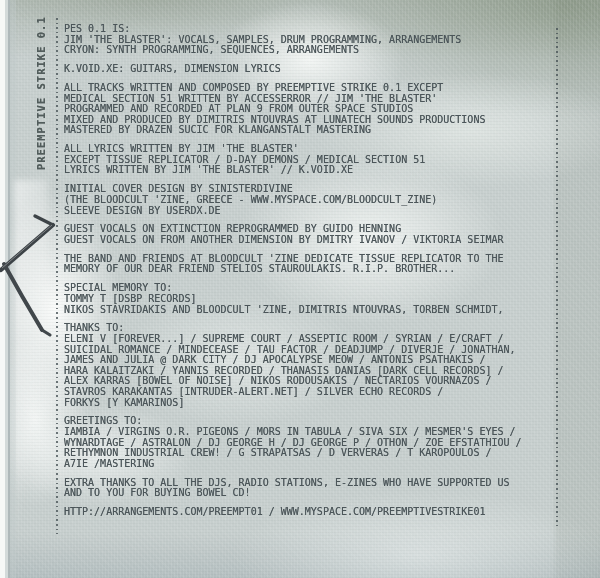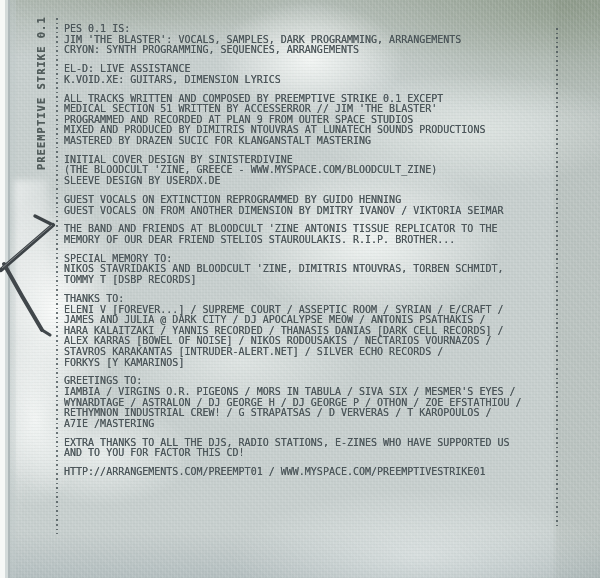--- a/index.html
+++ b/index.html
@@ -87,69 +87,74 @@
     <path d="M1 58 L53 13" stroke="#3d4347" stroke-width="4.2" fill="none" stroke-linecap="round"></path>
     <path d="M53 13 L35 4" stroke="#3d4347" stroke-width="3.4" fill="none" stroke-linecap="round"></path>
     <path d="M4 52 L22 84 L42 118" stroke="#41474b" stroke-width="4" fill="none" stroke-linecap="round" stroke-linejoin="round"></path>
     <path d="M42 118 L50 123" stroke="#41474b" stroke-width="3.2" fill="none" stroke-linecap="round"></path>
     <path d="M2 56 L52 13" stroke="rgba(255,255,255,.35)" stroke-width="1" fill="none"></path>
   </svg>
 
   <div class="credits">
       <div class="section">
         <div class="line">PES 0.1 IS:</div>
-        <div class="line">JIM 'THE BLASTER': VOCALS, SAMPLES, DARK PROGRAMMING, ARRANGEMENTS</div>
+        <div class="line">JIM 'THE BLASTER': VOCALS, SAMPLES, DRUM PROGRAMMING, ARRANGEMENTS</div>
         <div class="line">CRYON: SYNTH PROGRAMMING, SEQUENCES, ARRANGEMENTS</div>
       </div>
       <div class="section">
-        <div class="line">EL-D: LIVE ASSISTANCE</div>
         <div class="line">K.VOID.XE: GUITARS, DIMENSION LYRICS</div>
       </div>
       <div class="section">
         <div class="line">ALL TRACKS WRITTEN AND COMPOSED BY PREEMPTIVE STRIKE 0.1 EXCEPT</div>
         <div class="line">MEDICAL SECTION 51 WRITTEN BY ACCESSERROR // JIM 'THE BLASTER'</div>
         <div class="line">PROGRAMMED AND RECORDED AT PLAN 9 FROM OUTER SPACE STUDIOS</div>
         <div class="line">MIXED AND PRODUCED BY DIMITRIS NTOUVRAS AT LUNATECH SOUNDS PRODUCTIONS</div>
         <div class="line">MASTERED BY DRAZEN SUCIC FOR KLANGANSTALT MASTERING</div>
+      </div>
+      <div class="section">
+        <div class="line">ALL LYRICS WRITTEN BY JIM 'THE BLASTER'</div>
+        <div class="line">EXCEPT TISSUE REPLICATOR / D-DAY DEMONS / MEDICAL SECTION 51</div>
+        <div class="line">LYRICS WRITTEN BY JIM 'THE BLASTER' // K.VOID.XE</div>
       </div>
       <div class="section">
         <div class="line">INITIAL COVER DESIGN BY SINISTERDIVINE</div>
         <div class="line">(THE BLOODCULT 'ZINE, GREECE - WWW.MYSPACE.COM/BLOODCULT_ZINE)</div>
         <div class="line">SLEEVE DESIGN BY USERDX.DE</div>
       </div>
       <div class="section">
         <div class="line">GUEST VOCALS ON EXTINCTION REPROGRAMMED BY GUIDO HENNING</div>
         <div class="line">GUEST VOCALS ON FROM ANOTHER DIMENSION BY DMITRY IVANOV / VIKTORIA SEIMAR</div>
       </div>
       <div class="section">
-        <div class="line">THE BAND AND FRIENDS AT BLOODCULT 'ZINE ANTONIS TISSUE REPLICATOR TO THE</div>
+        <div class="line">THE BAND AND FRIENDS AT BLOODCULT 'ZINE DEDICATE TISSUE REPLICATOR TO THE</div>
         <div class="line">MEMORY OF OUR DEAR FRIEND STELIOS STAUROULAKIS. R.I.P. BROTHER...</div>
       </div>
       <div class="section">
         <div class="line">SPECIAL MEMORY TO:</div>
+        <div class="line">TOMMY T [DSBP RECORDS]</div>
         <div class="line">NIKOS STAVRIDAKIS AND BLOODCULT 'ZINE, DIMITRIS NTOUVRAS, TORBEN SCHMIDT,</div>
-        <div class="line">TOMMY T [DSBP RECORDS]</div>
       </div>
       <div class="section">
         <div class="line">THANKS TO:</div>
         <div class="line">ELENI V [FOREVER...] / SUPREME COURT / ASSEPTIC ROOM / SYRIAN / E/CRAFT /</div>
+        <div class="line">SUICIDAL ROMANCE / MINDECEASE / TAU FACTOR / DEADJUMP / DIVERJE / JONATHAN,</div>
         <div class="line">JAMES AND JULIA @ DARK CITY / DJ APOCALYPSE MEOW / ANTONIS PSATHAKIS /</div>
         <div class="line">HARA KALAITZAKI / YANNIS RECORDED / THANASIS DANIAS [DARK CELL RECORDS] /</div>
         <div class="line">ALEX KARRAS [BOWEL OF NOISE] / NIKOS RODOUSAKIS / NECTARIOS VOURNAZOS /</div>
         <div class="line">STAVROS KARAKANTAS [INTRUDER-ALERT.NET] / SILVER ECHO RECORDS /</div>
         <div class="line">FORKYS [Y KAMARINOS]</div>
       </div>
       <div class="section">
         <div class="line">GREETINGS TO:</div>
         <div class="line">IAMBIA / VIRGINS O.R. PIGEONS / MORS IN TABULA / SIVA SIX / MESMER'S EYES /</div>
         <div class="line">WYNARDTAGE / ASTRALON / DJ GEORGE H / DJ GEORGE P / OTHON / ZOE EFSTATHIOU /</div>
         <div class="line">RETHYMNON INDUSTRIAL CREW! / G STRAPATSAS / D VERVERAS / T KAROPOULOS /</div>
         <div class="line">A7IE /MASTERING</div>
       </div>
       <div class="section">
         <div class="line">EXTRA THANKS TO ALL THE DJS, RADIO STATIONS, E-ZINES WHO HAVE SUPPORTED US</div>
-        <div class="line">AND TO YOU FOR FACTOR THIS CD!</div>
+        <div class="line">AND TO YOU FOR BUYING BOWEL CD!</div>
       </div>
       <div class="section">
         <div class="line">HTTP://ARRANGEMENTS.COM/PREEMPT01 / WWW.MYSPACE.COM/PREEMPTIVESTRIKE01</div>
       </div>
     </div>
 </div>
 
 </body></html>

